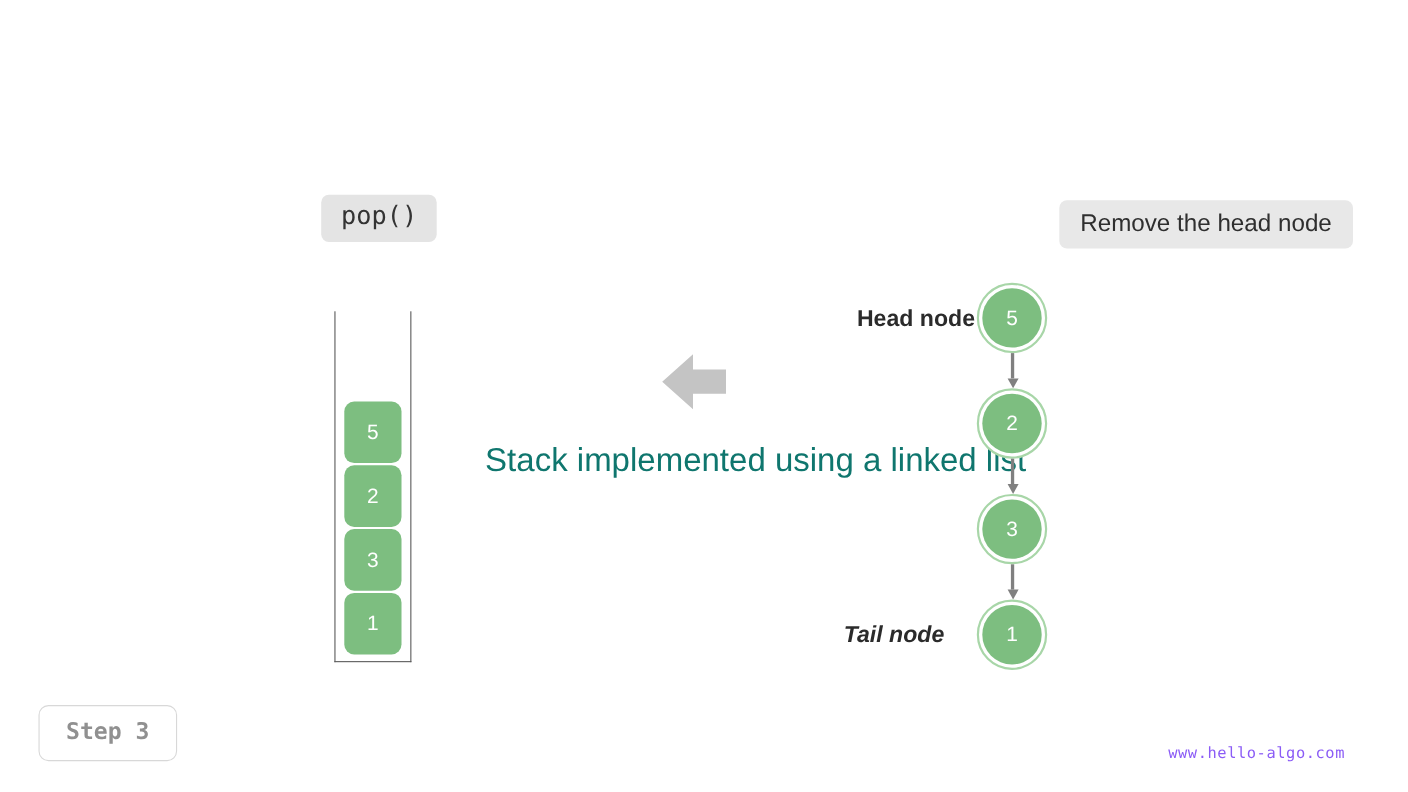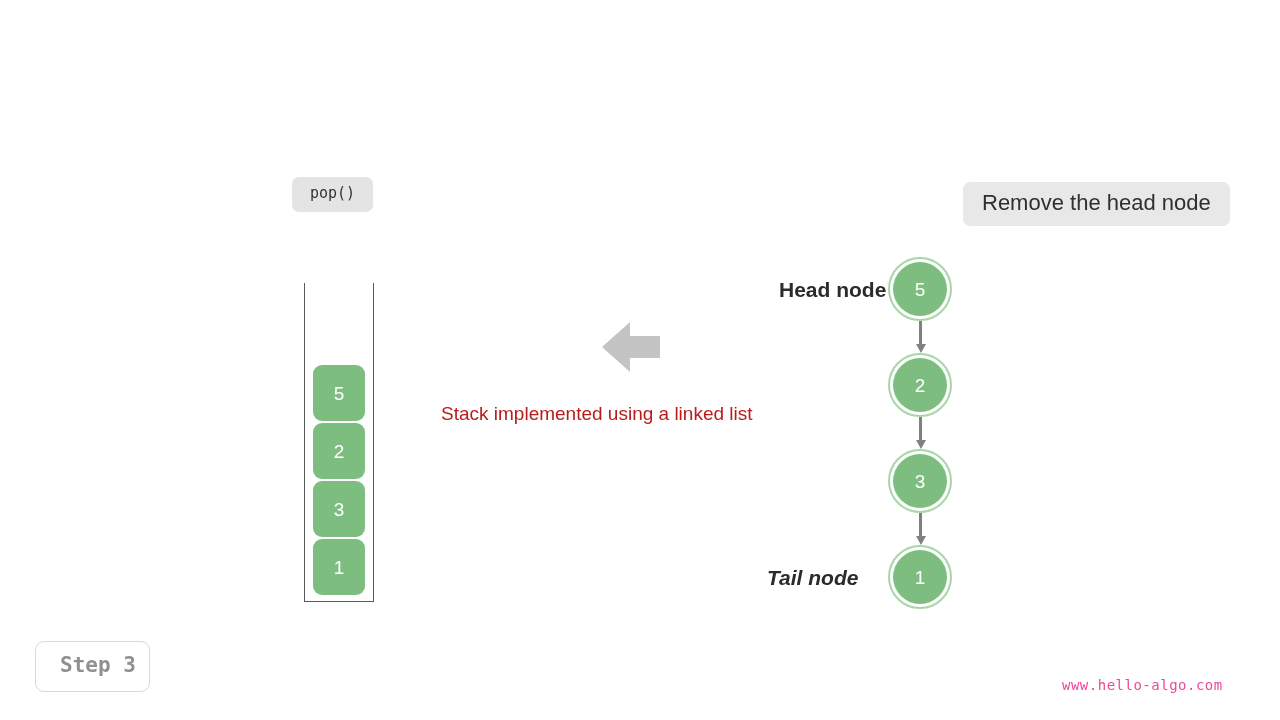--- a/index.html
+++ b/index.html
@@ -19,21 +19,21 @@
   .abs { position: absolute; }
 
   
   #op-chip {
     left: 292px;
     top: 177px;
     background: #e4e4e4;
     border-radius: 7px;
     padding: 9px 18px 11px 18px;
     font-family: "DejaVu Sans Mono", monospace;
-    font-size: 15px;
+    font-size: 23px;
     color: #333333;
     letter-spacing: 0px;
     line-height: 1;
   }
 
   
   #desc-chip {
     left: 963px;
     top: 182px;
     background: #e8e8e8;
@@ -95,22 +95,22 @@
   
   #middle-arrow {
     left: 600px;
     top: 320px;
   }
 
   
   #caption {
     left: 441px;
     top: 404px;
-    font-size: 19px;
-    color: #b91c1c;
+    font-size: 30px;
+    color: #0f766e;
     line-height: 1;
     white-space: nowrap;
   }
 
   
   #linked-list {
     left: 888px;
     top: 257px;
     width: 64px;
     height: 352px;
@@ -182,35 +182,35 @@
   #label-head { left: 757px; top: 279px; margin-left: 22px; }
   #label-tail { left: 767px; top: 567px; font-style: italic; }
 
   
   #step-badge {
     left: 35px;
     top: 641px;
     background: #ffffff;
     border: 1px solid #d8d8d8;
     border-radius: 9px;
-    padding: 13px 13px 15px 24px;
+    padding: 13px 24px 15px 24px;
     font-family: "DejaVu Sans Mono", monospace;
     font-weight: bold;
     font-size: 21px;
     color: #909090;
     line-height: 1;
   }
 
   
   #watermark {
     left: 1062px;
     top: 678px;
     font-family: "DejaVu Sans Mono", monospace;
     font-size: 14px;
-    color: #ec4899;
+    color: #8b5cf6;
     line-height: 1;
     letter-spacing: 0.5px;
   }
 </style>
 </head>
 <body>
 
 <div class="abs" id="op-chip">pop()</div>
 
 <div class="abs" id="desc-chip">Remove the head node</div>

